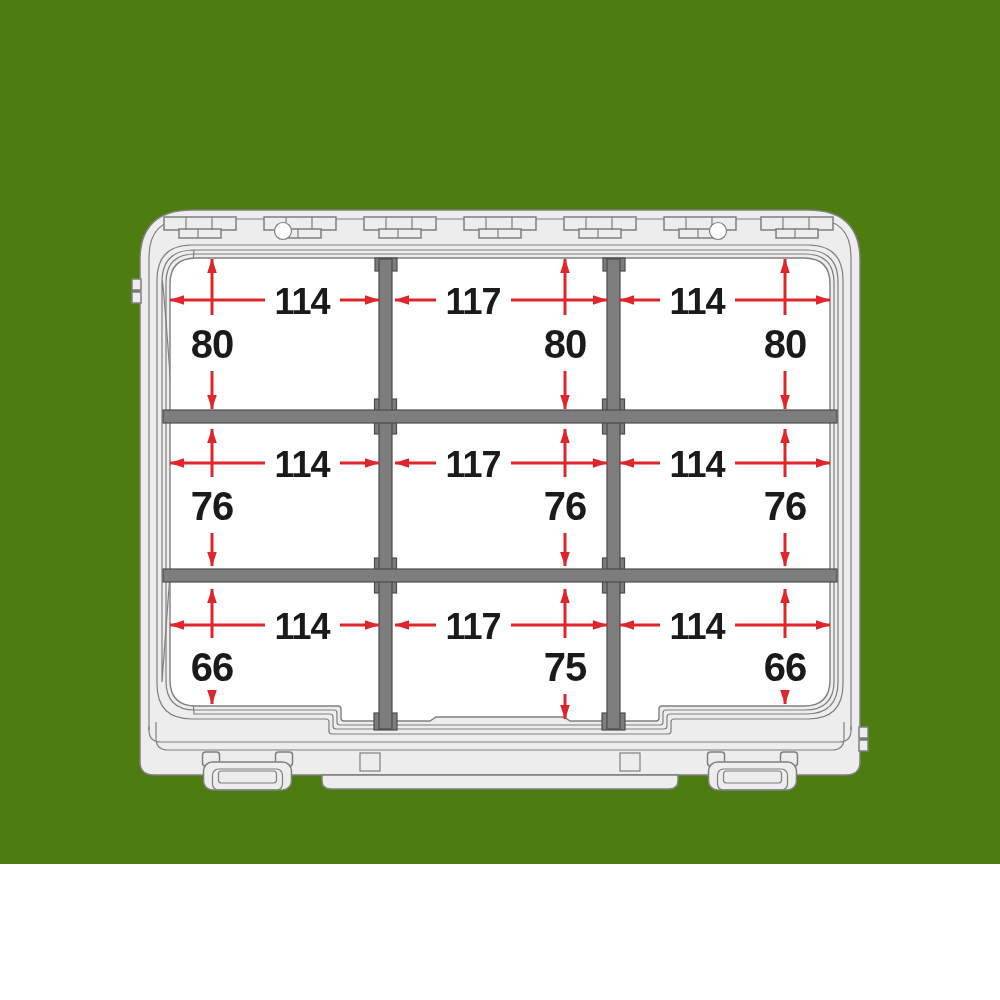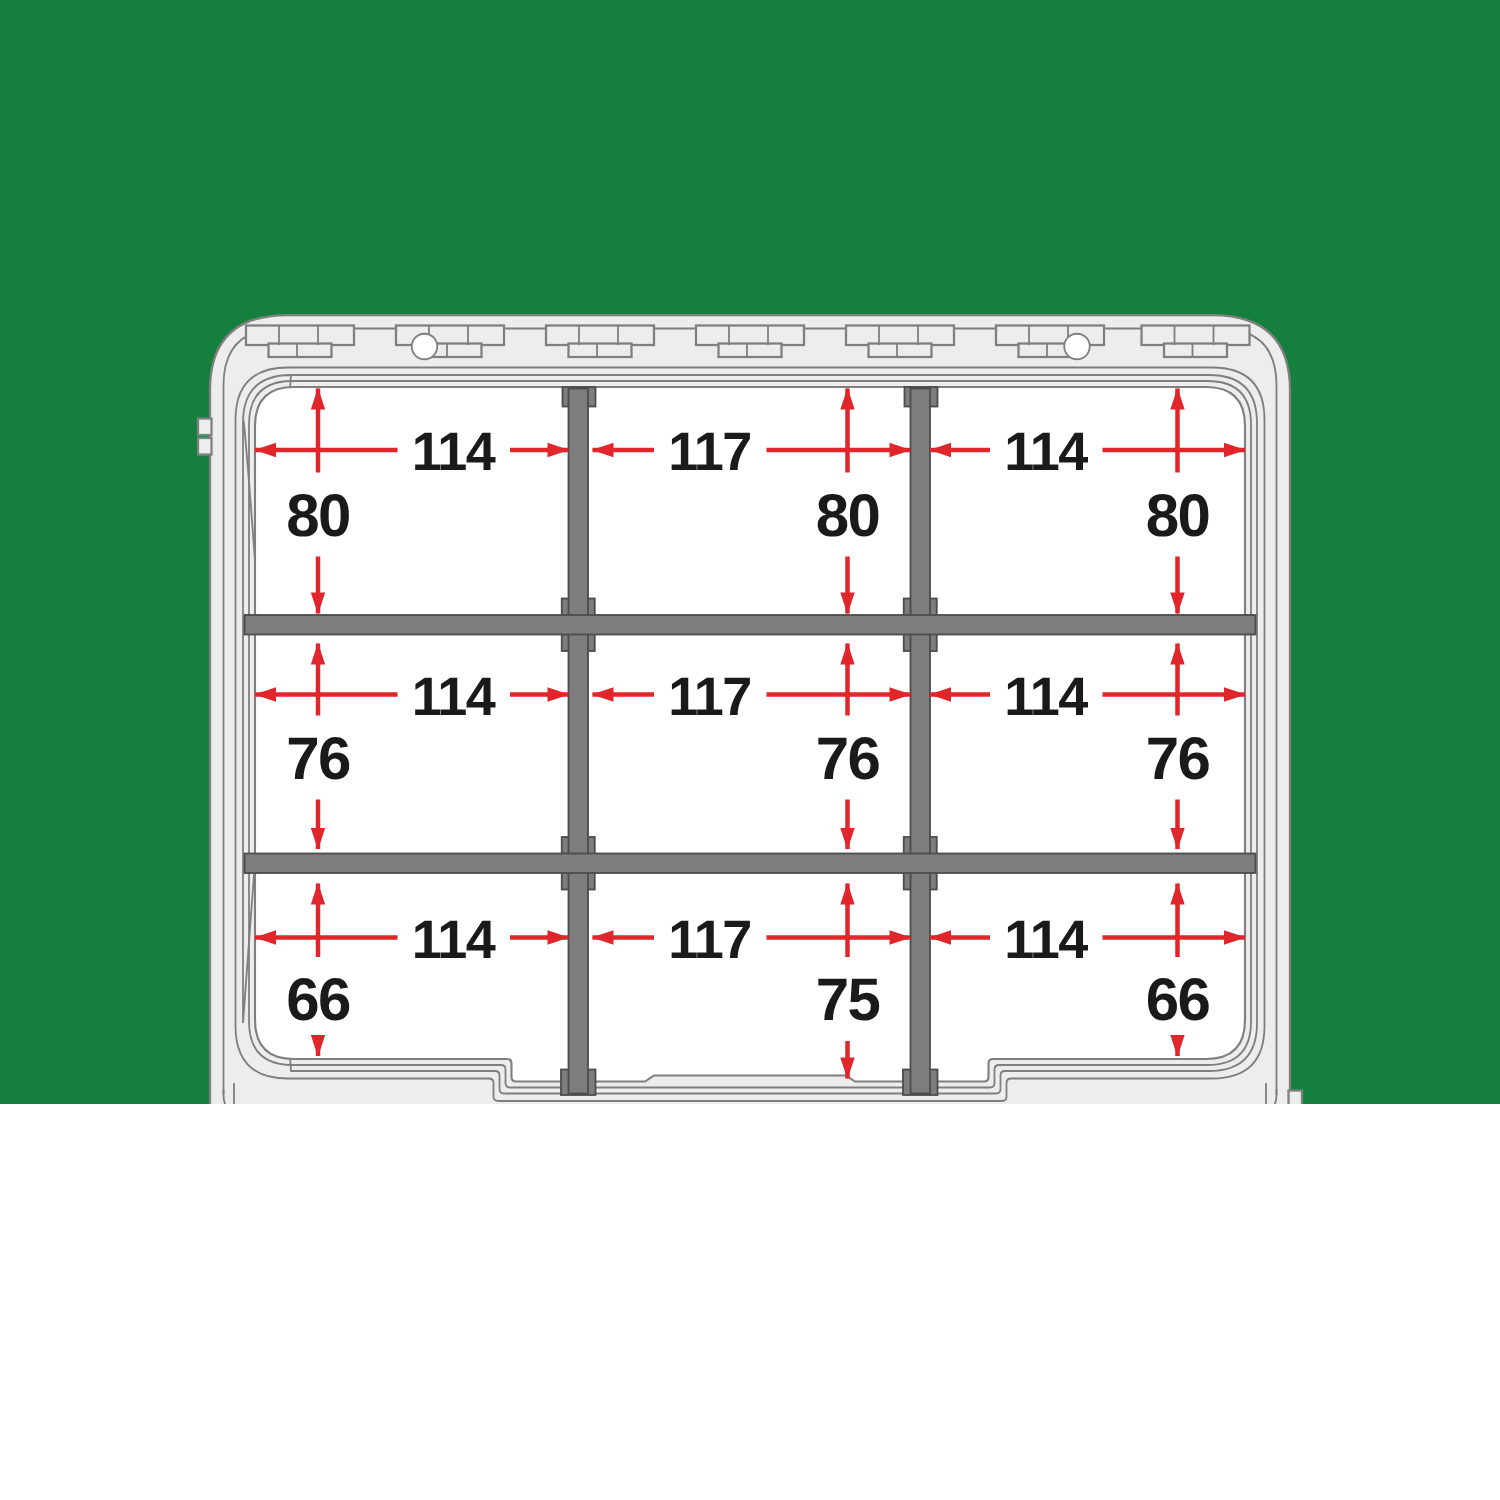--- a/index.html
+++ b/index.html
@@ -1,16 +1,16 @@
 <!DOCTYPE html>
 <html style="--dimension_red: #e0252b; --divider_gray: #7d7d7d; --divider_stroke: #4c4c4c; --case_fill: #ededed; --case_stroke: #7f7f7f; --label_text: #1a1a1a; --background: #ffffff;"><head>
 <meta charset="utf-8">
 <style>
   html,body{margin:0;padding:0;background:#ffffff;}
-  .stage{width:1000px;height:736px;position:relative;background:#15803d;font-family:"Liberation Sans",sans-serif;}
+  .stage{width:1000px;height:864px;position:relative;background:#4d7c0f;font-family:"Liberation Sans",sans-serif;}
   svg{display:block;}
   svg text{font-family:"Liberation Sans",sans-serif;font-weight:700;fill:var(--label_text,#1a1a1a);letter-spacing:-1px;}
   .wlbl{font-size:36px;}
   .hlbl{font-size:40px;}
   .case{fill:var(--case_fill,#ededed);stroke:var(--case_stroke,#7f7f7f);stroke-width:1.5;}
   .ln{fill:none;stroke:var(--case_stroke,#7f7f7f);stroke-width:1.2;}
   .opening{fill:#ffffff;stroke:var(--case_stroke,#7f7f7f);stroke-width:1.4;}
   .div{fill:var(--divider_gray,#7d7d7d);stroke:var(--divider_stroke,#4c4c4c);stroke-width:1.2;}
   .dim{stroke:var(--dimension_red,#e0252b);stroke-width:3;fill:none;}
   .hole{fill:#ffffff;stroke:var(--case_stroke,#7f7f7f);stroke-width:1.2;}

